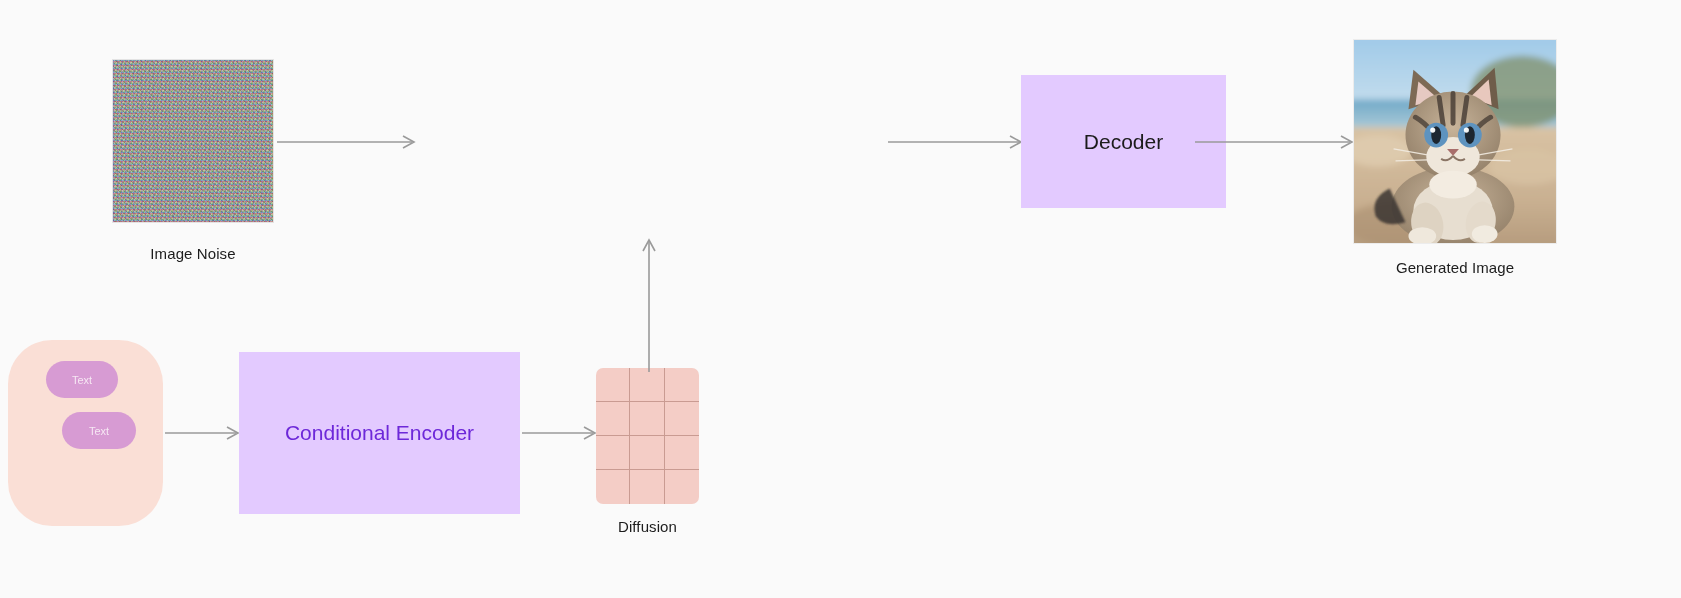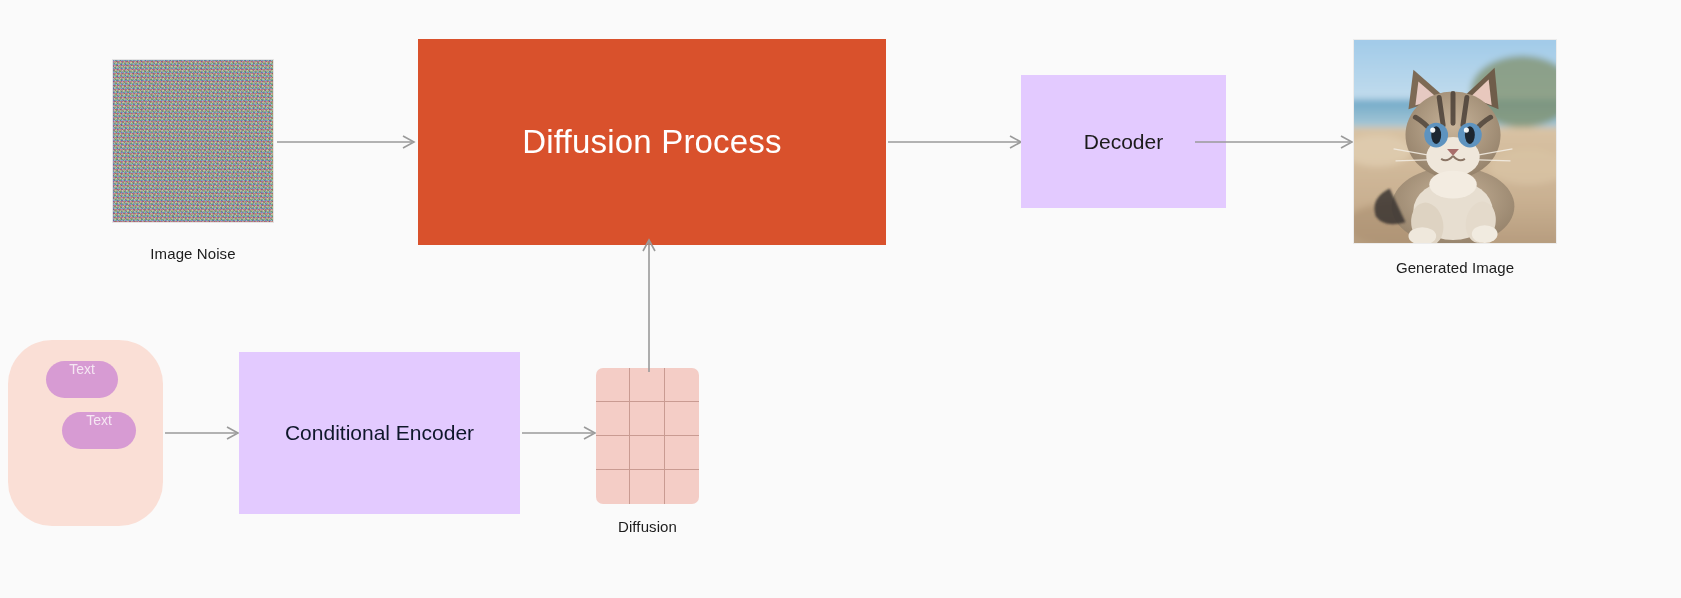--- a/index.html
+++ b/index.html
@@ -80,35 +80,35 @@
     left: 8px; top: 340px; width: 155px; height: 186px;
     background: #fadfd6;
     border-radius: 44px;
   }
   .pill {
     position: absolute;
     background: #d79bd3;
     color: #f6e7f3;
     border-radius: 20px;
     height: 37px;
-    display: flex; justify-content: center;
-    font-size: 14px;
+    display: flex; align-items: center; justify-content: center;
+    font-size: 11px;
     white-space: nowrap;
   }
   .pill-text  { left: 46px;  top: 361px; width: 72px; }
   .pill-image { left: 62px;  top: 412px; width: 74px; }
   .pill-repr  { left: 16px;  top: 463px; width: 131px; }
 
   
   .encoder-box {
     left: 239px; top: 352px; width: 281px; height: 162px;
     background: #e3caff;
     display: flex; align-items: center; justify-content: center;
   }
-  .encoder-label { color: #0f172a; font-size: 21px; }
+  .encoder-label { color: #6d28d9; font-size: 21px; }
 
   
   .embed-grid {
     left: 596px; top: 368px; width: 103px; height: 136px;
     background: #f4cdc6;
     border-radius: 7px;
     overflow: hidden;
     display: grid;
     grid-template-columns: repeat(3, 1fr);
     grid-template-rows: repeat(4, 1fr);
@@ -134,23 +134,20 @@
   <div class="node noise-box"></div>
   <div class="caption cap-noise">Image Noise</div>
 
   <div class="arrow" style="left:277px; top:133px;">
     <svg width="142" height="18" viewBox="0 0 142 18">
       <line x1="0" y1="9" x2="135" y2="9" stroke="#9a9a9a" stroke-width="1.6"></line>
       <polyline points="126,3 137,9 126,15" fill="none" stroke="#9a9a9a" stroke-width="1.6"></polyline>
     </svg>
   </div>
 
-  <div class="node diffusion-box">
-    <span class="diffusion-label">Diffusion Process</span>
-  </div>
 
   <div class="arrow" style="left:888px; top:133px;">
     <svg width="138" height="18" viewBox="0 0 138 18">
       <line x1="0" y1="9" x2="131" y2="9" stroke="#9a9a9a" stroke-width="1.6"></line>
       <polyline points="122,3 133,9 122,15" fill="none" stroke="#9a9a9a" stroke-width="1.6"></polyline>
     </svg>
   </div>
 
   <div class="node decoder-box">
     <span class="decoder-label">Decoder</span>

